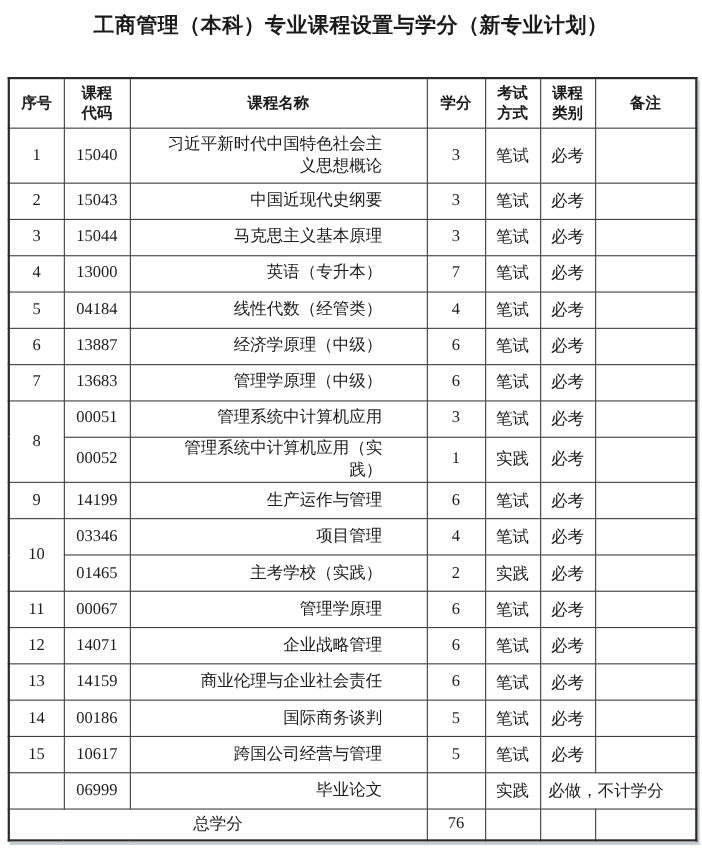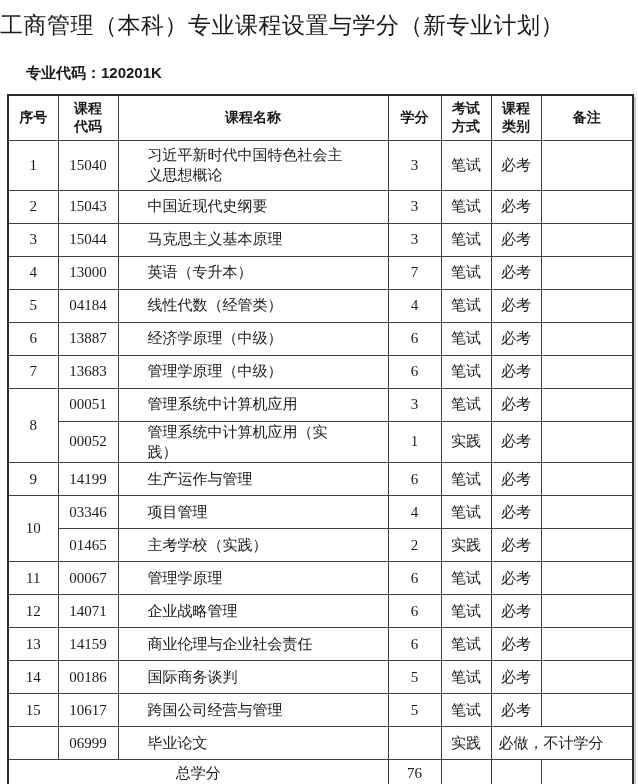--- a/index.html
+++ b/index.html
@@ -2,23 +2,23 @@
 <html><head>
 <meta charset="utf-8">
 <style>
   html,body{margin:0;padding:0;}
   body{
     width:638px;height:784px;background:#ffffff;color:#1a1a1a;
     font-family:"Liberation Serif","DejaVu Serif",serif;
     overflow:hidden;
   }
   .title{
-    text-align:left;
+    text-align:center;
     font-family:"Liberation Sans","DejaVu Sans",sans-serif;
-    font-weight:normal;font-size:23px;letter-spacing:0.5px;
+    font-weight:bold;font-size:19px;letter-spacing:0.5px;
     padding-top:10px;
   }
   .meta{
     display:flex;justify-content:space-between;
     font-family:"Liberation Sans","DejaVu Sans",sans-serif;
     font-weight:bold;font-size:15px;
     margin:23px 45px 0 26px;
   }
   table.course{
     border-collapse:collapse;table-layout:fixed;
@@ -34,31 +34,30 @@
   .course thead tr{height:45px;}
   .course th{
     font-family:"Liberation Sans","DejaVu Sans",sans-serif;
     font-weight:bold;font-size:14px;line-height:1.25;
   }
   .w2{display:inline-block;width:2.15em;line-height:1.25;}
   tr.r-single{height:33px;}
   tr.r-double{height:50px;}
   tr.r-footer{height:28px;padding-left:11px;}
   td.name{
-    text-align:left;padding-left:29px;padding-right:40px;line-height:1.35;
+    text-align:right;padding-left:29px;padding-right:40px;line-height:1.35;
   }
   td.catnote{text-align:left;padding-left:7px;}
 </style>
 </head>
 <body>
 
 <div class="title">工商管理（本科）专业课程设置与学分（新专业计划）</div>
 
 <div class="meta">
-  <div><span>专业代码：</span><span>120201K</span></div>
 </div>
 
 <table class="course">
   <colgroup>
     <col style="width:50px">
       <col style="width:60px">
       <col style="width:270px">
     <col style="width:53px">
       <col style="width:50px">
       <col style="width:50px">

